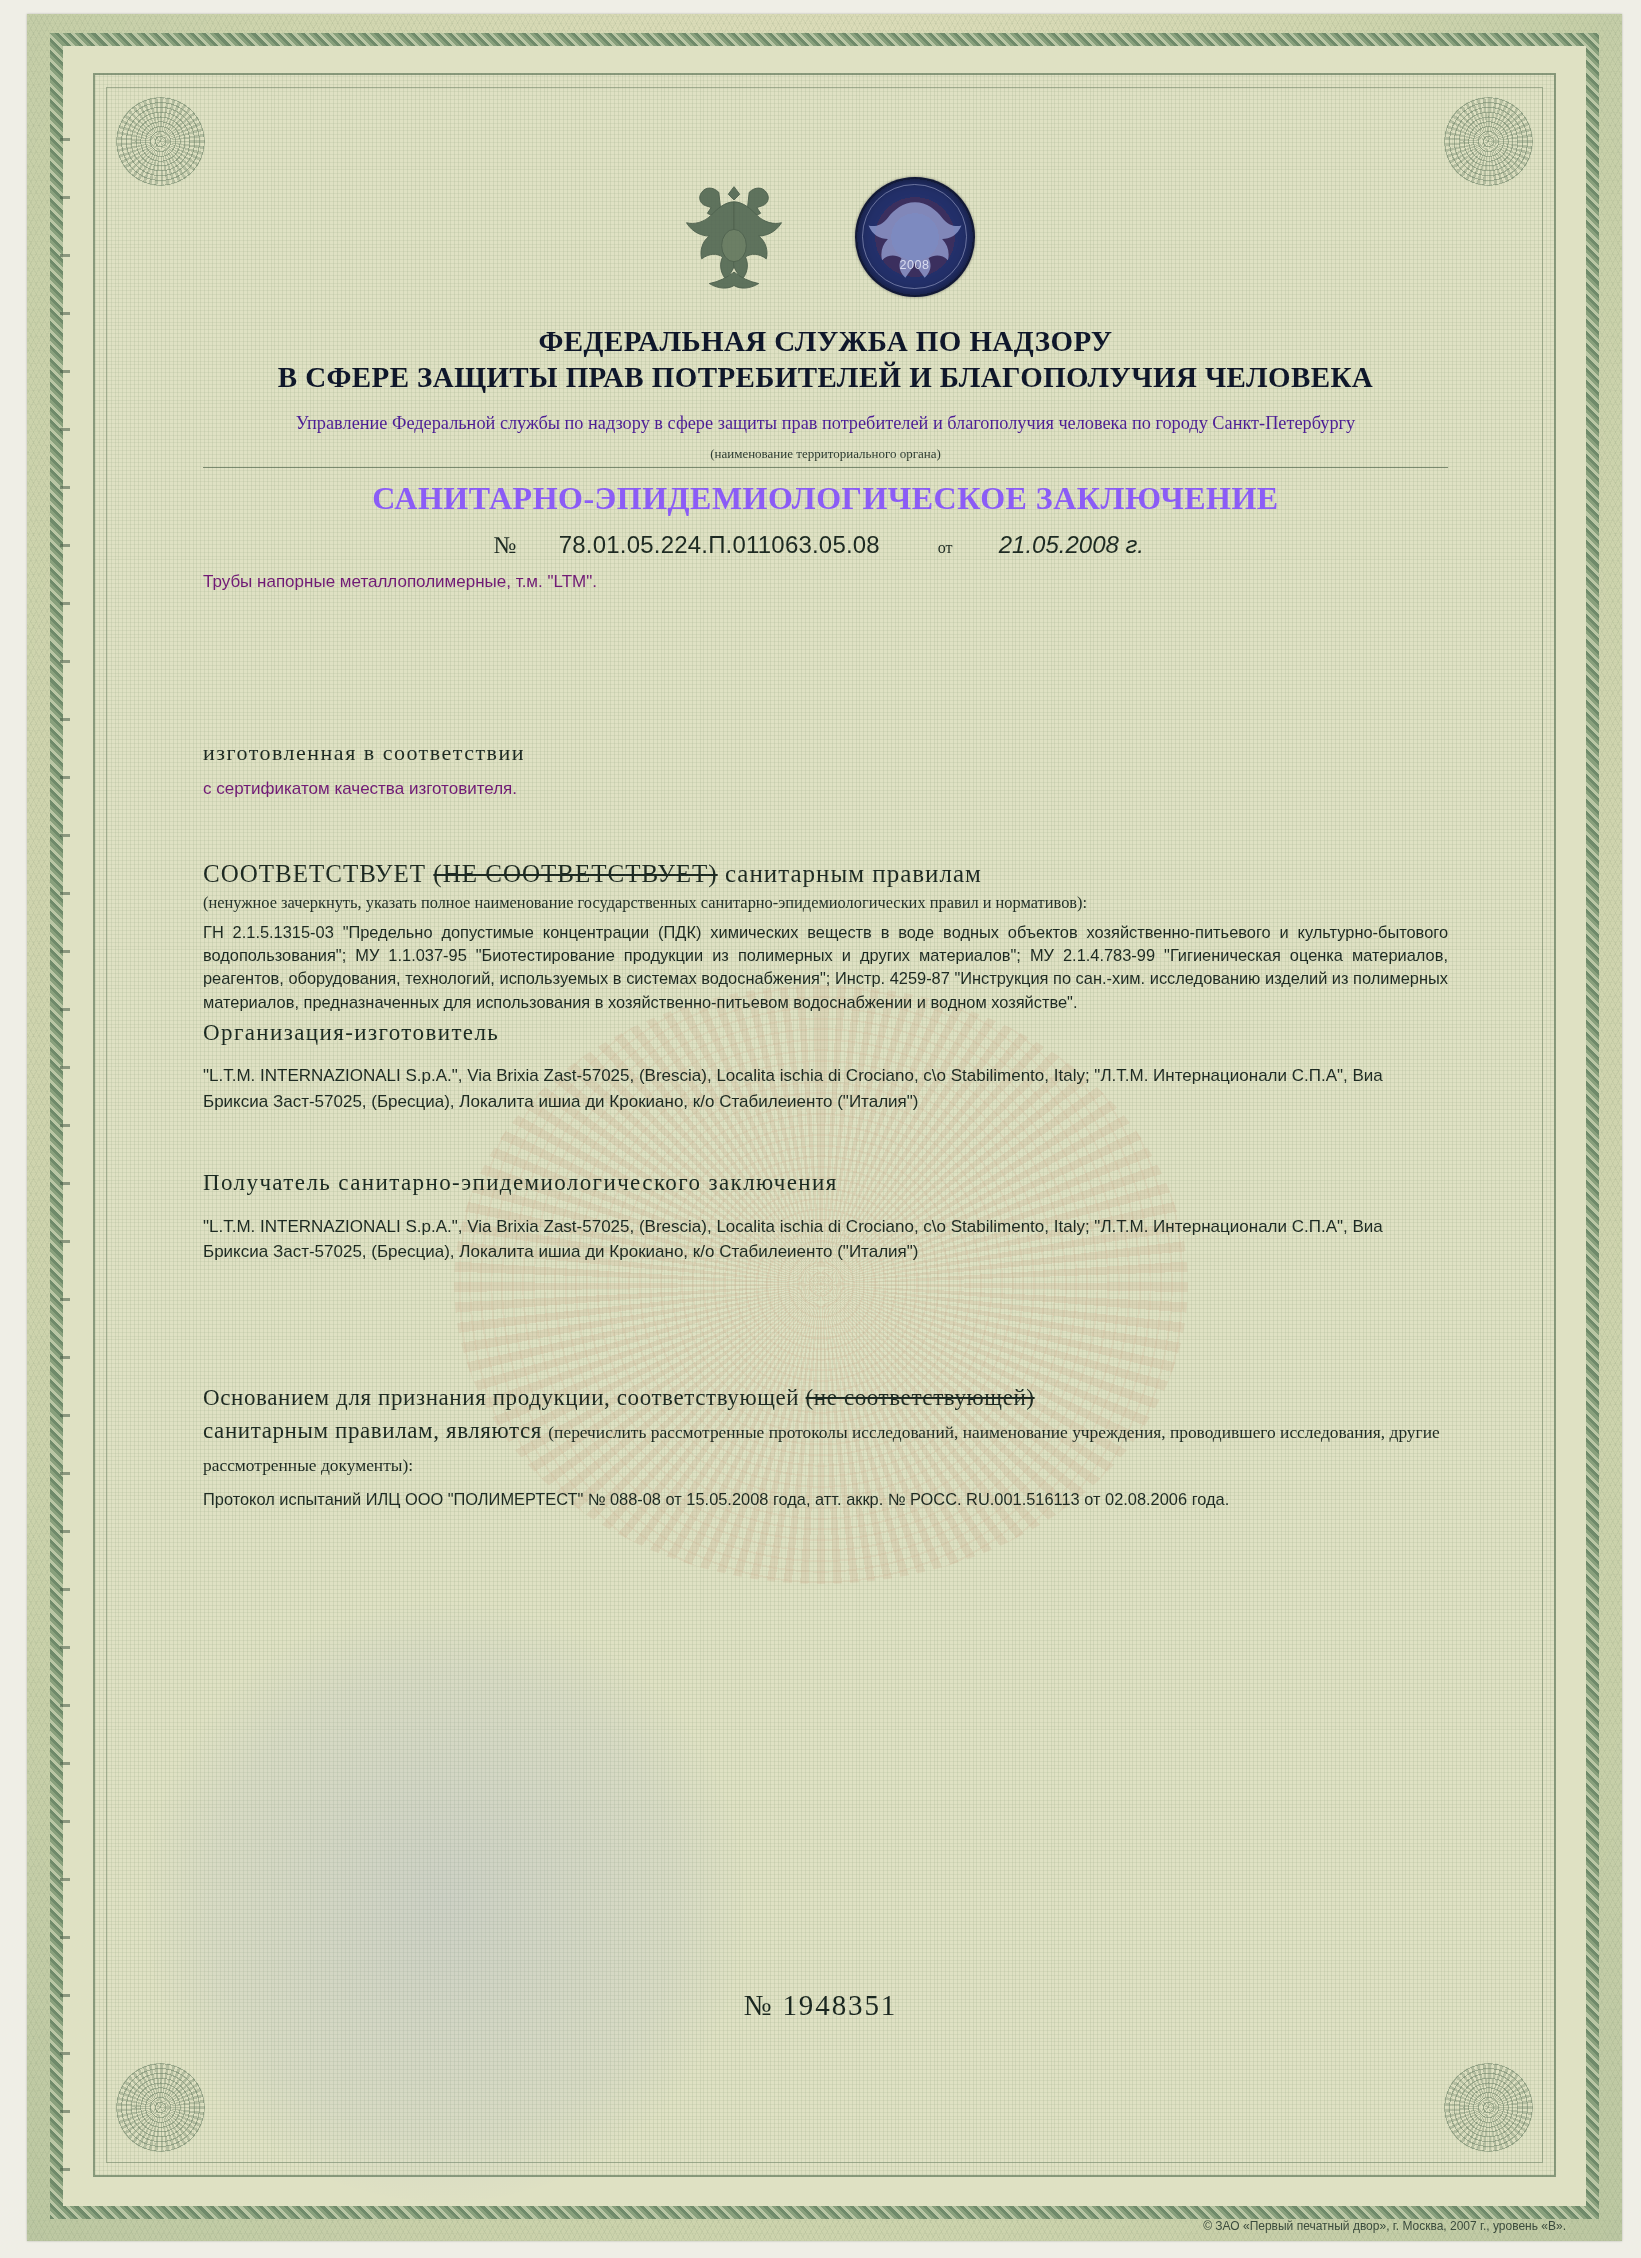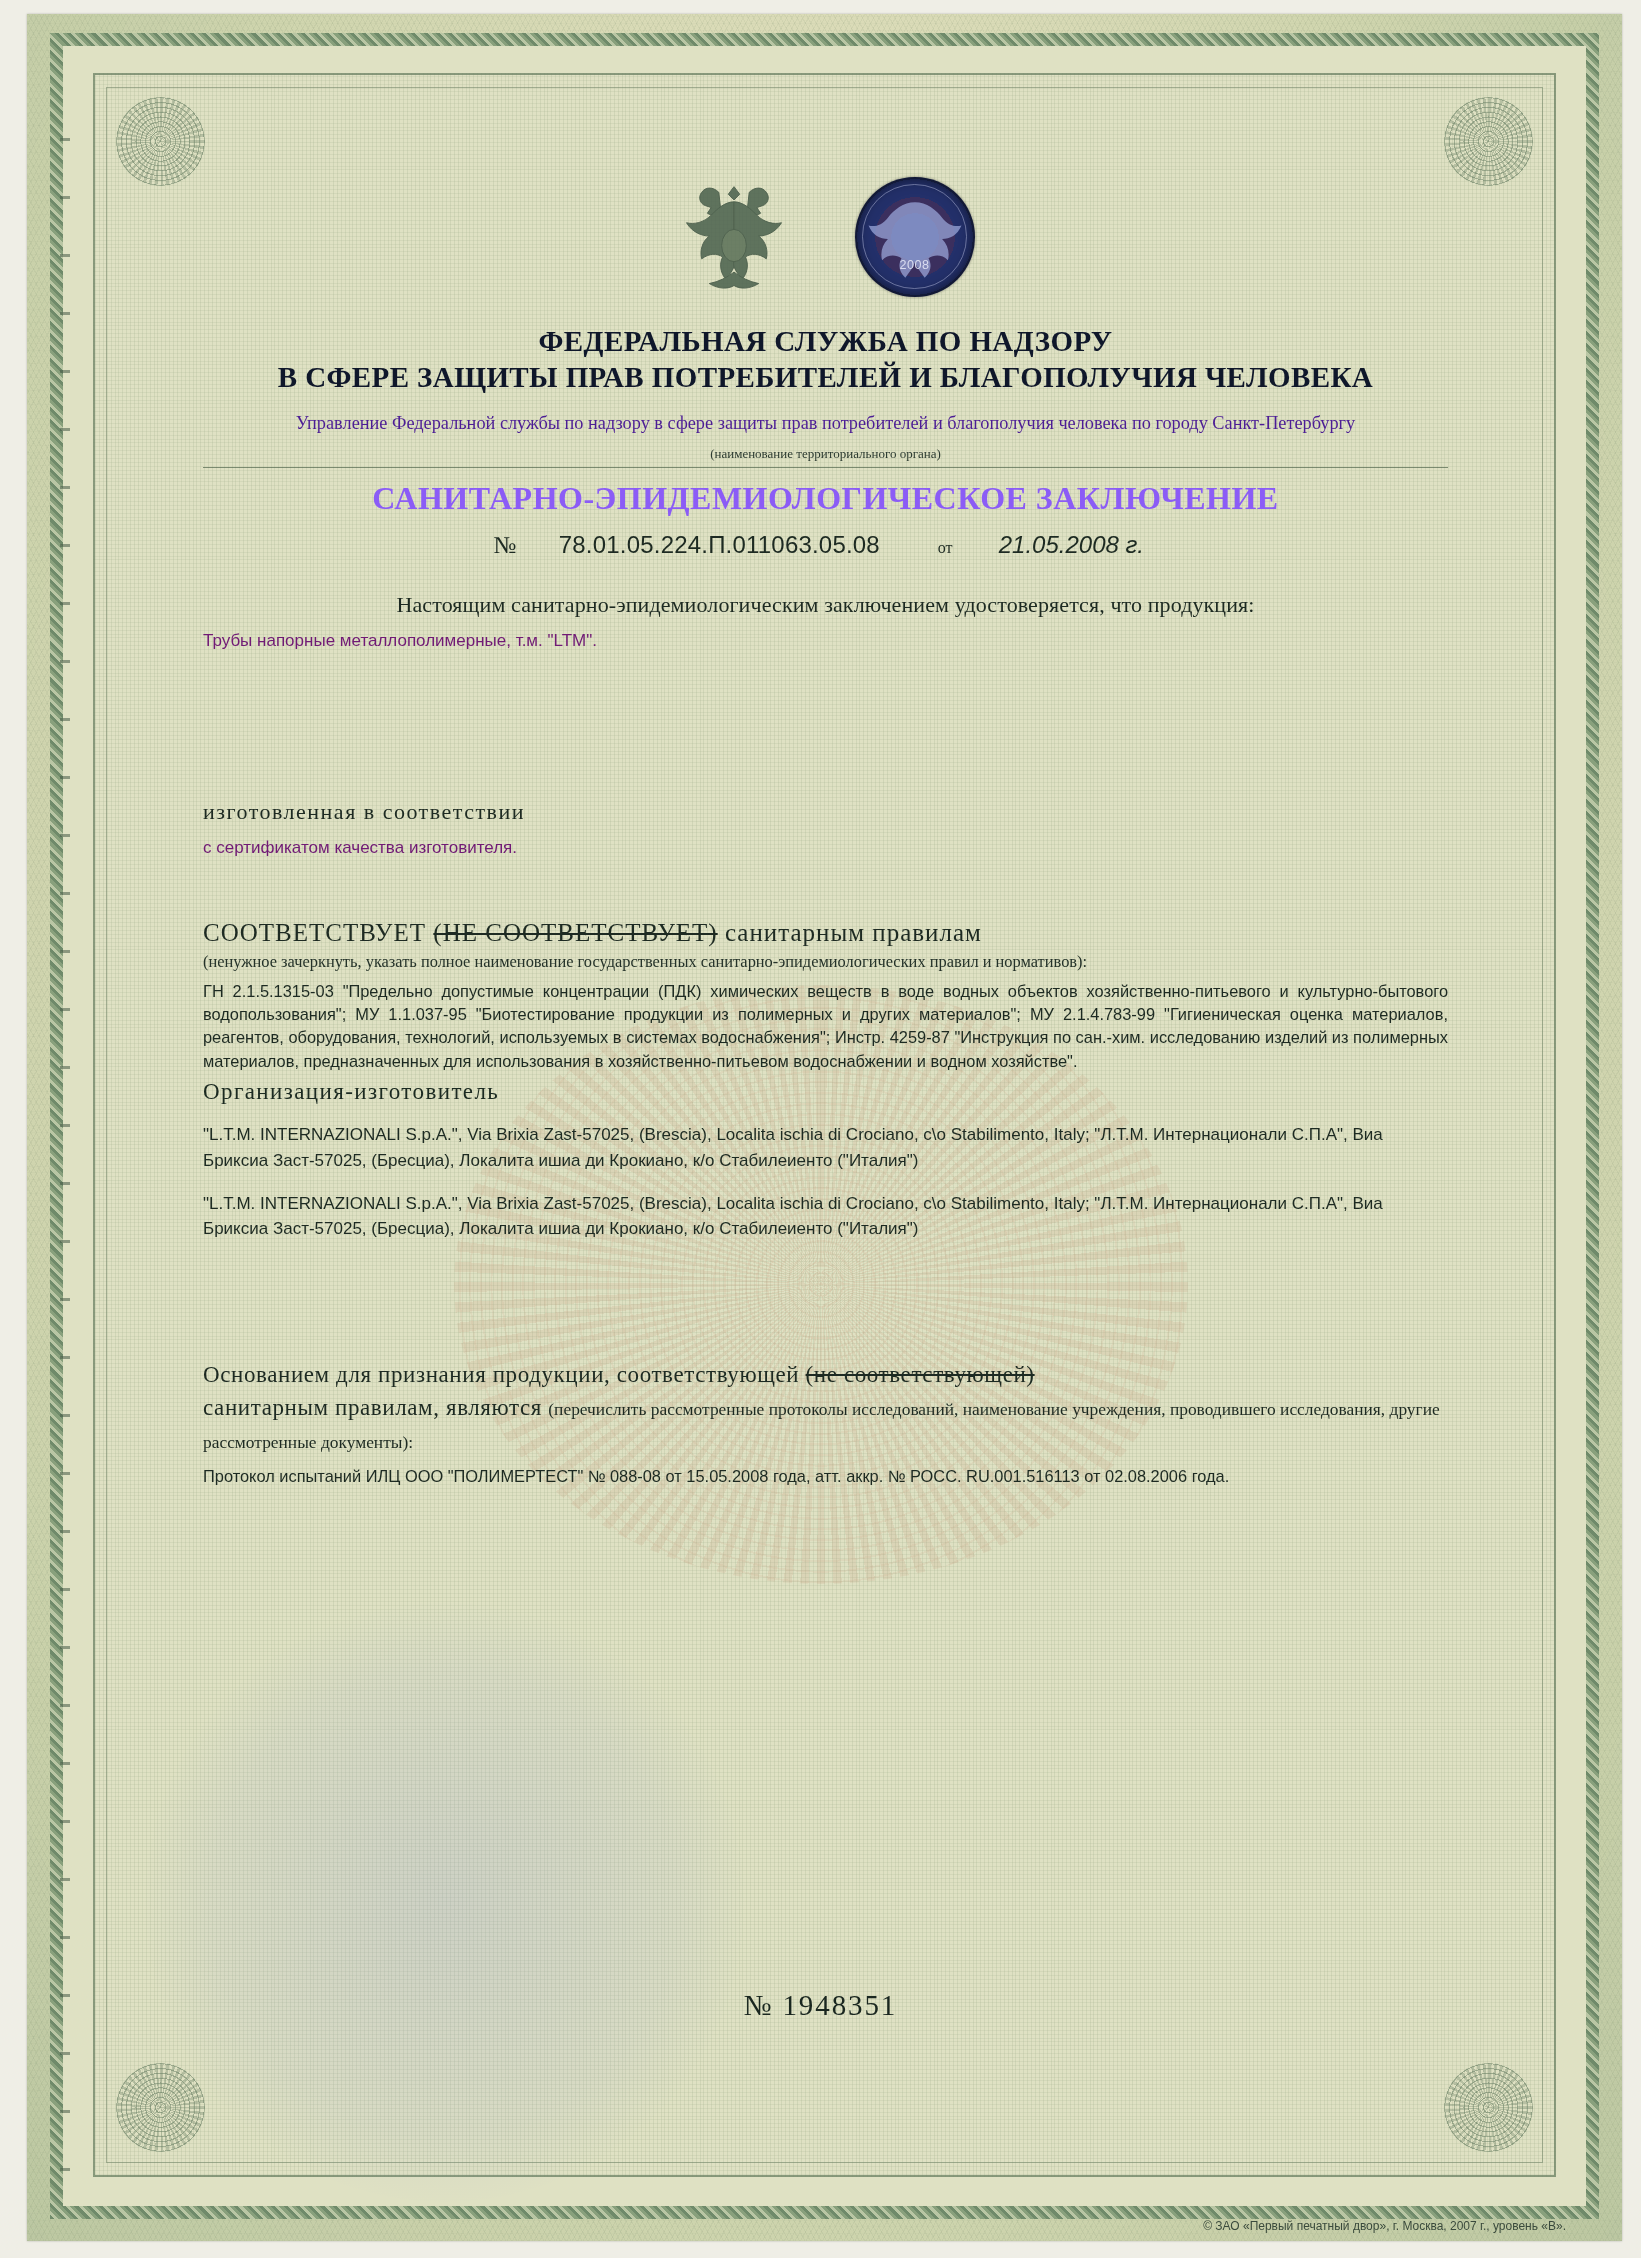--- a/index.html
+++ b/index.html
@@ -336,37 +336,37 @@
 
     <h2 class="title">САНИТАРНО-ЭПИДЕМИОЛОГИЧЕСКОЕ ЗАКЛЮЧЕНИЕ</h2>
 
     <div class="numrow">
       <span class="nosign">№</span>
       <span class="numval">78.01.05.224.П.011063.05.08</span>
       <span class="ot">от</span>
       <span class="dateval">21.05.2008 г.</span>
     </div>
 
-    <div class="lead">Настоящим санитарно-эпидемиологическим заключением удостоверяется, что продукция:</div>
     <div class="field">Трубы напорные металлополимерные, т.м. "LTM".</div>
 
     <div class="label-sp">изготовленная  в  соответствии</div>
     <div class="field">с сертификатом качества изготовителя.</div>
 
     <div class="conform">
       <span>СООТВЕТСТВУЕТ</span>
       <span class="strike">(НЕ СООТВЕТСТВУЕТ)</span>
       <span>санитарным правилам</span>
     </div>
     <div class="note">(ненужное зачеркнуть, указать полное наименование государственных санитарно-эпидемиологических правил и нормативов):</div>
     <div class="para">ГН 2.1.5.1315-03 "Предельно допустимые концентрации (ПДК) химических веществ в воде водных объектов хозяйственно-питьевого и культурно-бытового водопользования"; МУ 1.1.037-95 "Биотестирование продукции из полимерных и других материалов"; МУ 2.1.4.783-99 "Гигиеническая оценка материалов, реагентов, оборудования, технологий, используемых в системах водоснабжения"; Инстр. 4259-87 "Инструкция по сан.-хим. исследованию изделий из полимерных материалов, предназначенных для использования в хозяйственно-питьевом водоснабжении и водном хозяйстве".</div>
 
     <div class="section-head">Организация-изготовитель</div>
     <div class="addr">"L.T.M. INTERNAZIONALI S.p.A.", Via Brixia Zast-57025, (Brescia), Localita ischia di Crociano, c\o Stabilimento, Italy; "Л.Т.М. Интернационали С.П.А", Виа Бриксиа Заст-57025, (Бресциа), Локалита ишиа ди Крокиано, к/о Стабилеиенто ("Италия")</div>
 
+    <div class="section-head gap">Получатель санитарно-эпидемиологического заключения</div>
     <div class="addr">"L.T.M. INTERNAZIONALI S.p.A.", Via Brixia Zast-57025, (Brescia), Localita ischia di Crociano, c\o Stabilimento, Italy; "Л.Т.М. Интернационали С.П.А", Виа Бриксиа Заст-57025, (Бресциа), Локалита ишиа ди Крокиано, к/о Стабилеиенто ("Италия")</div>
 
     <div class="basis">
       <span>Основанием  для  признания  продукции,  соответствующей</span>
       <span class="strike">(не соответствующей)</span><br>
       <span>санитарным правилам,  являются</span>
       <span class="small">(перечислить рассмотренные протоколы исследований, наименование учреждения, проводившего исследования, другие рассмотренные документы):</span>
     </div>
     <div class="para">Протокол испытаний ИЛЦ ООО "ПОЛИМЕРТЕСТ" № 088-08 от 15.05.2008 года, атт. аккр. № РОСС. RU.001.516113 от 02.08.2006 года.</div>
 

